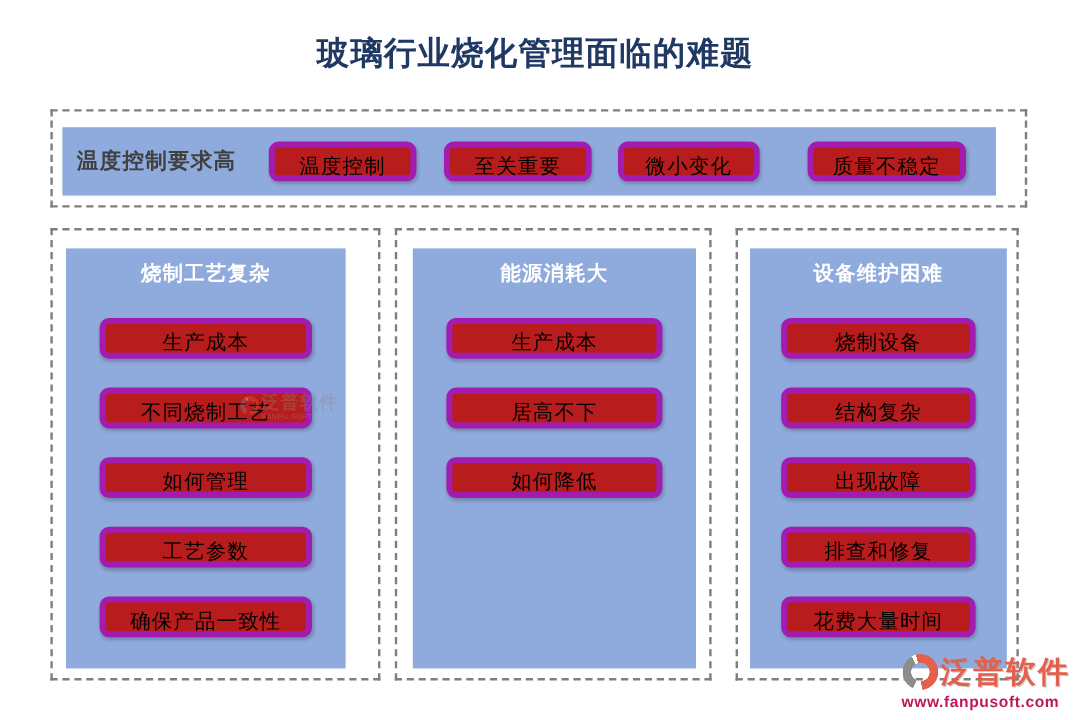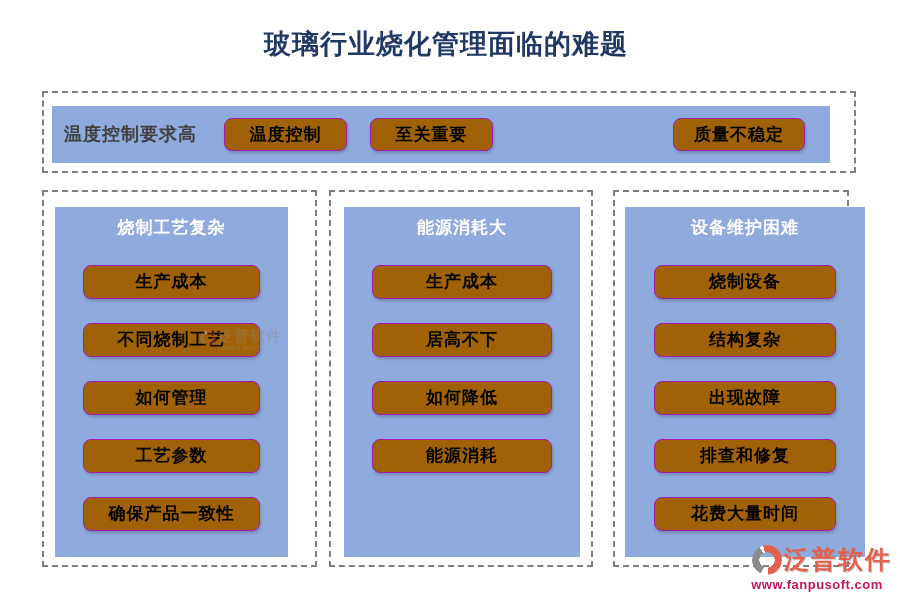--- a/index.html
+++ b/index.html
@@ -47,27 +47,27 @@
     left: 12px; top: 0;
     height: 57px;
     line-height: 57px;
     color: #404040;
     font-size: 18px;
     font-weight: 700;
     letter-spacing: 1px;
   }
 
   .pill {
-    background: #a16207;
-    border: 1px solid #a21caf;
+    background: #b91c1c;
+    border: 5px solid #a21caf;
     border-radius: 8px;
     box-shadow: 1px 2px 3px rgba(0,0,0,0.20);
     color: #000000;
     font-size: 17px;
-    font-weight: 700;
+    font-weight: 400;
     text-align: center;
     letter-spacing: 1px;
   }
 
   .band .pill {
     position: absolute;
     top: 12px;
     height: 33px;
     line-height: 31px;
   }
@@ -81,21 +81,21 @@
   #col-box-2 { left: 613px; top: 190px; width: 236px; height: 377px; }
 
   .panel {
     position: absolute;
     top: 15px;
     height: 350px;
     background: #8FAADC;
   }
   #panel-0 { left: 11px; width: 233px; }
   #panel-1 { left: 13px; width: 236px; }
-  #panel-2 { left: 10px; width: 240px; }
+  #panel-2 { left: 10px; width: 214px; }
 
   .panel-title {
     margin-top: 8px;
     height: 26px;
     line-height: 26px;
     text-align: center;
     color: #ffffff;
     font-size: 17px;
     font-weight: 700;
     letter-spacing: 1px;
@@ -163,20 +163,21 @@
 
 <div class="page">
 
   <h1 class="title">玻璃行业烧化管理面临的难题</h1>
 
   <section class="dashed-box" id="top-box">
     <div class="band">
       <span class="band-label">温度控制要求高</span>
       <span class="pill" id="band-pill-0">温度控制</span>
       <span class="pill" id="band-pill-1">至关重要</span>
+      <span class="pill" id="band-pill-2">微小变化</span>
       <span class="pill" id="band-pill-3">质量不稳定</span>
     </div>
   </section>
 
   <section class="dashed-box" id="col-box-0">
     <div class="panel" id="panel-0">
       <div class="panel-title">烧制工艺复杂</div>
       <span class="pill">生产成本</span>
       <span class="pill">不同烧制工艺</span>
       <span class="pill">如何管理</span>
@@ -184,21 +185,20 @@
       <span class="pill">确保产品一致性</span>
     </div>
   </section>
 
   <section class="dashed-box" id="col-box-1">
     <div class="panel" id="panel-1">
       <div class="panel-title">能源消耗大</div>
       <span class="pill">生产成本</span>
       <span class="pill">居高不下</span>
       <span class="pill">如何降低</span>
-      <span class="pill">能源消耗</span>
     </div>
   </section>
 
   <section class="dashed-box" id="col-box-2">
     <div class="panel" id="panel-2">
       <div class="panel-title">设备维护困难</div>
       <span class="pill">烧制设备</span>
       <span class="pill">结构复杂</span>
       <span class="pill">出现故障</span>
       <span class="pill">排查和修复</span>

